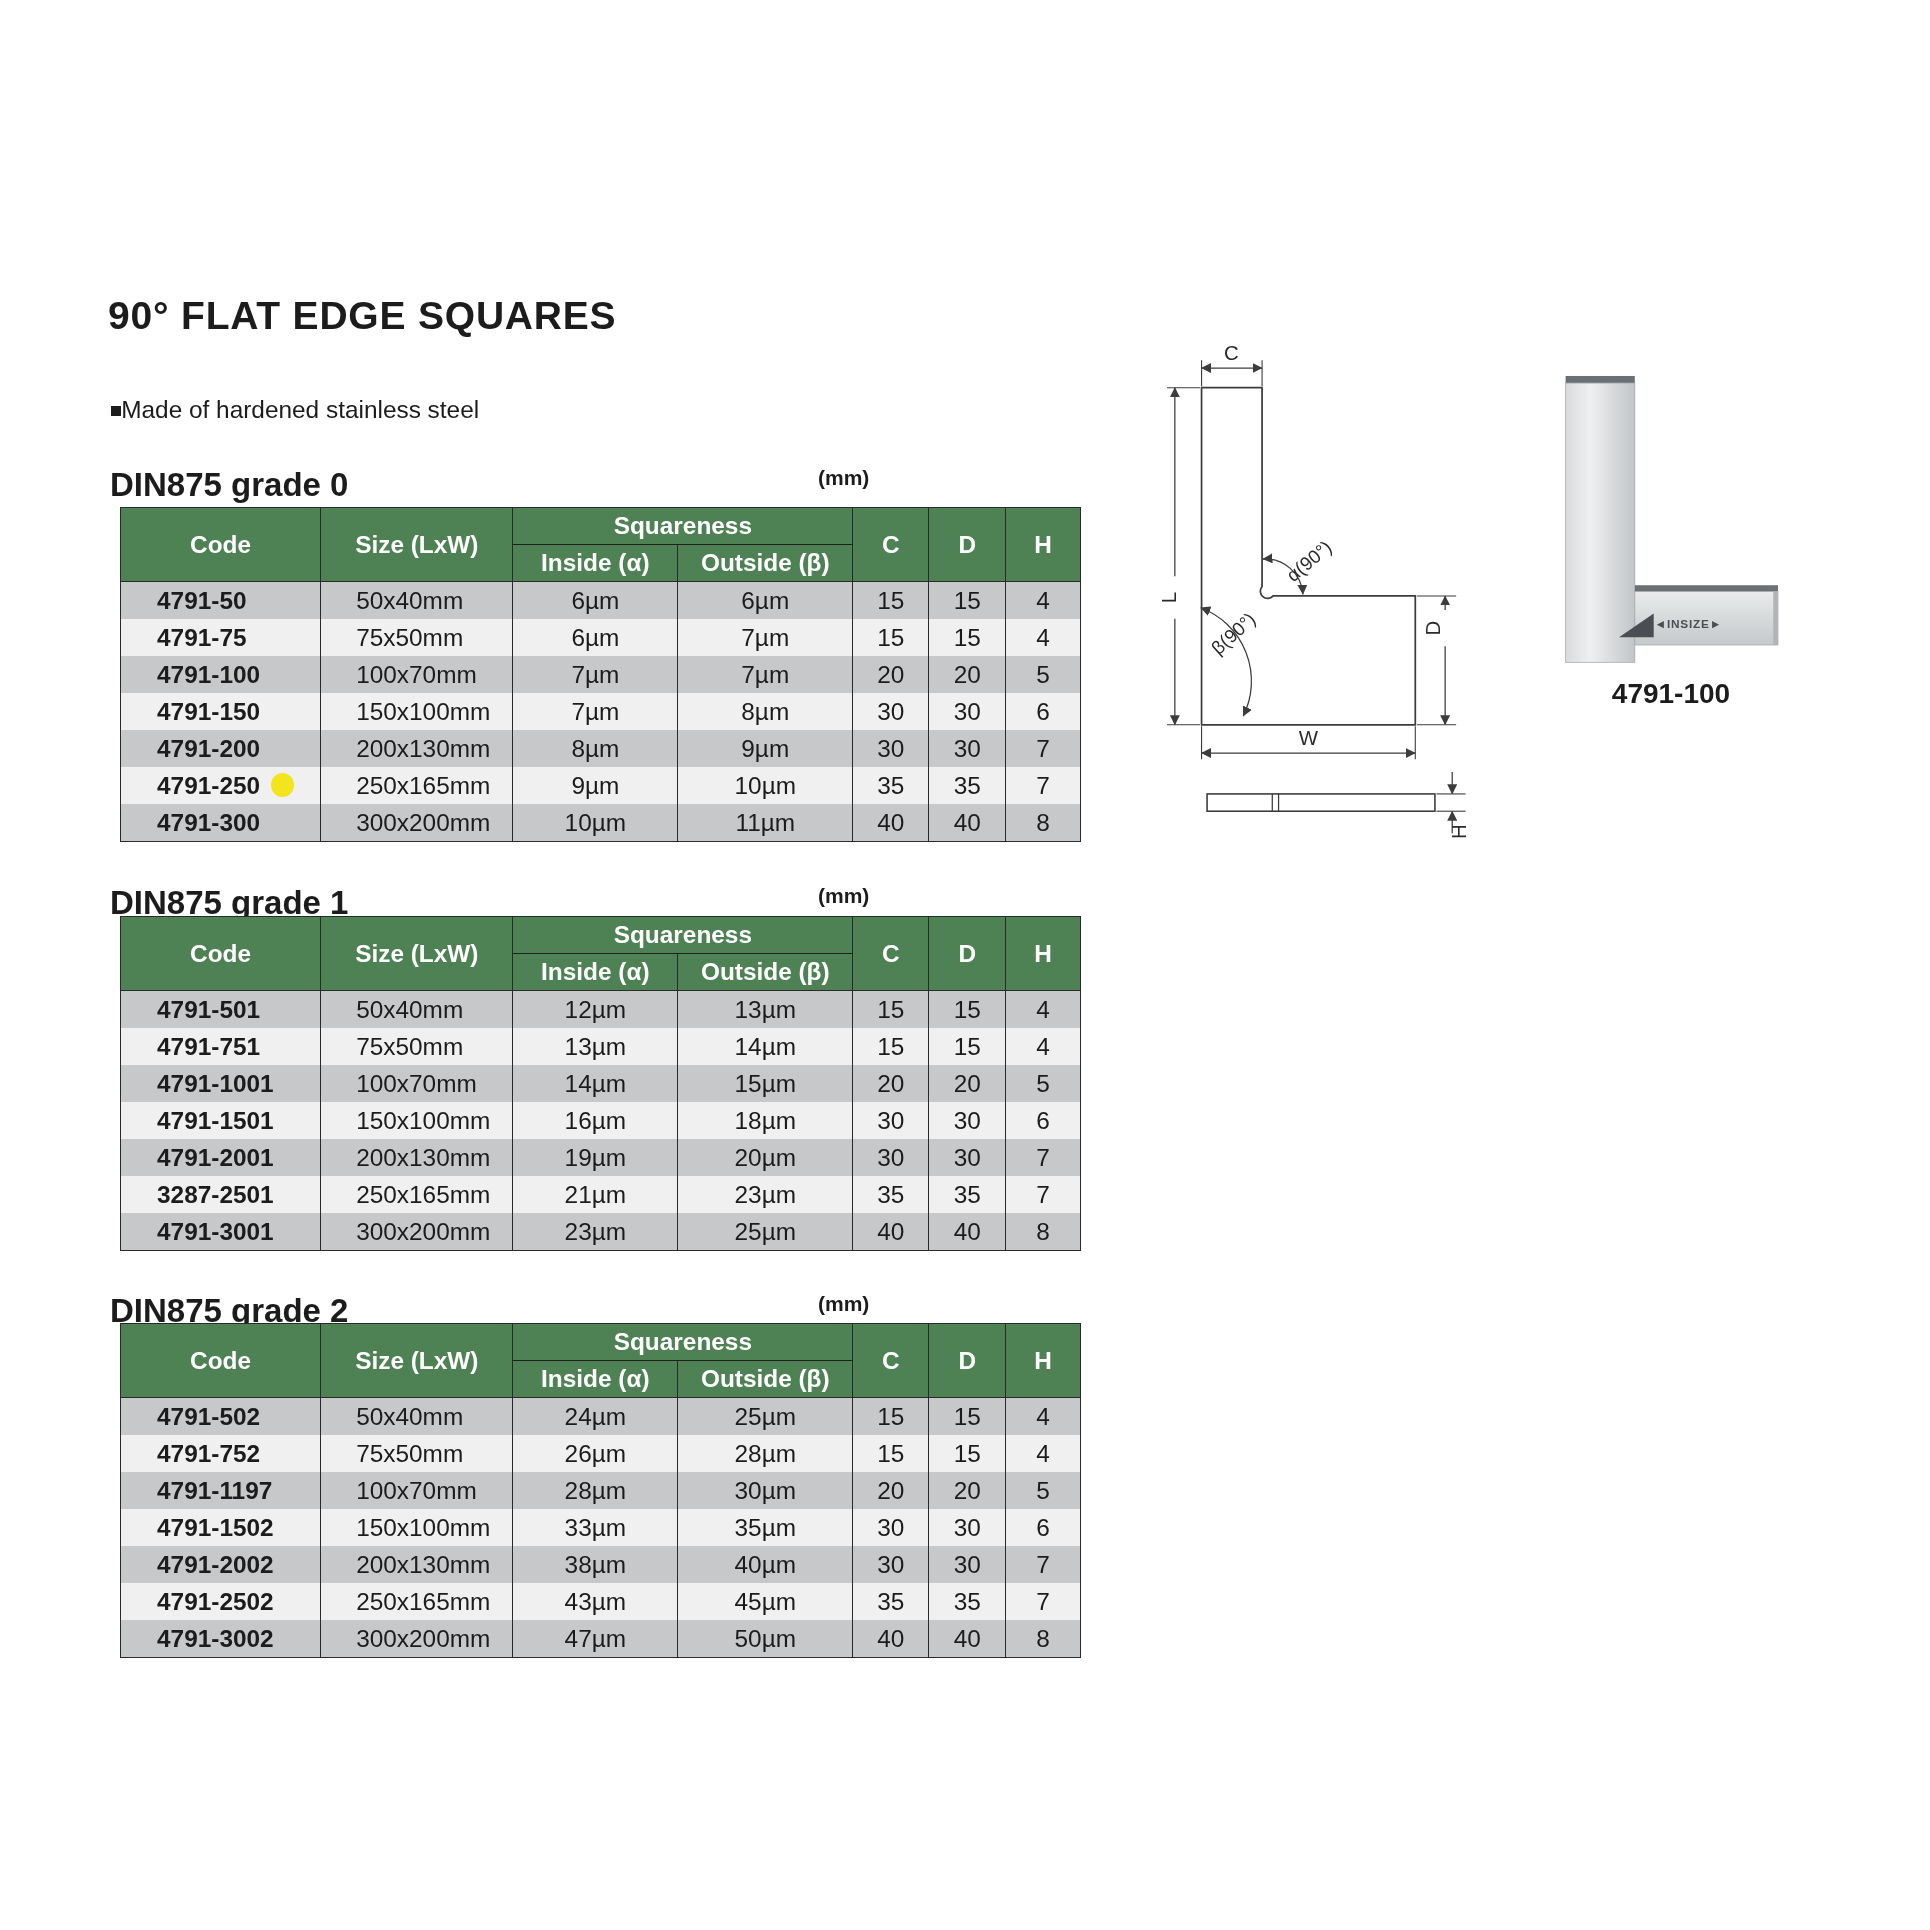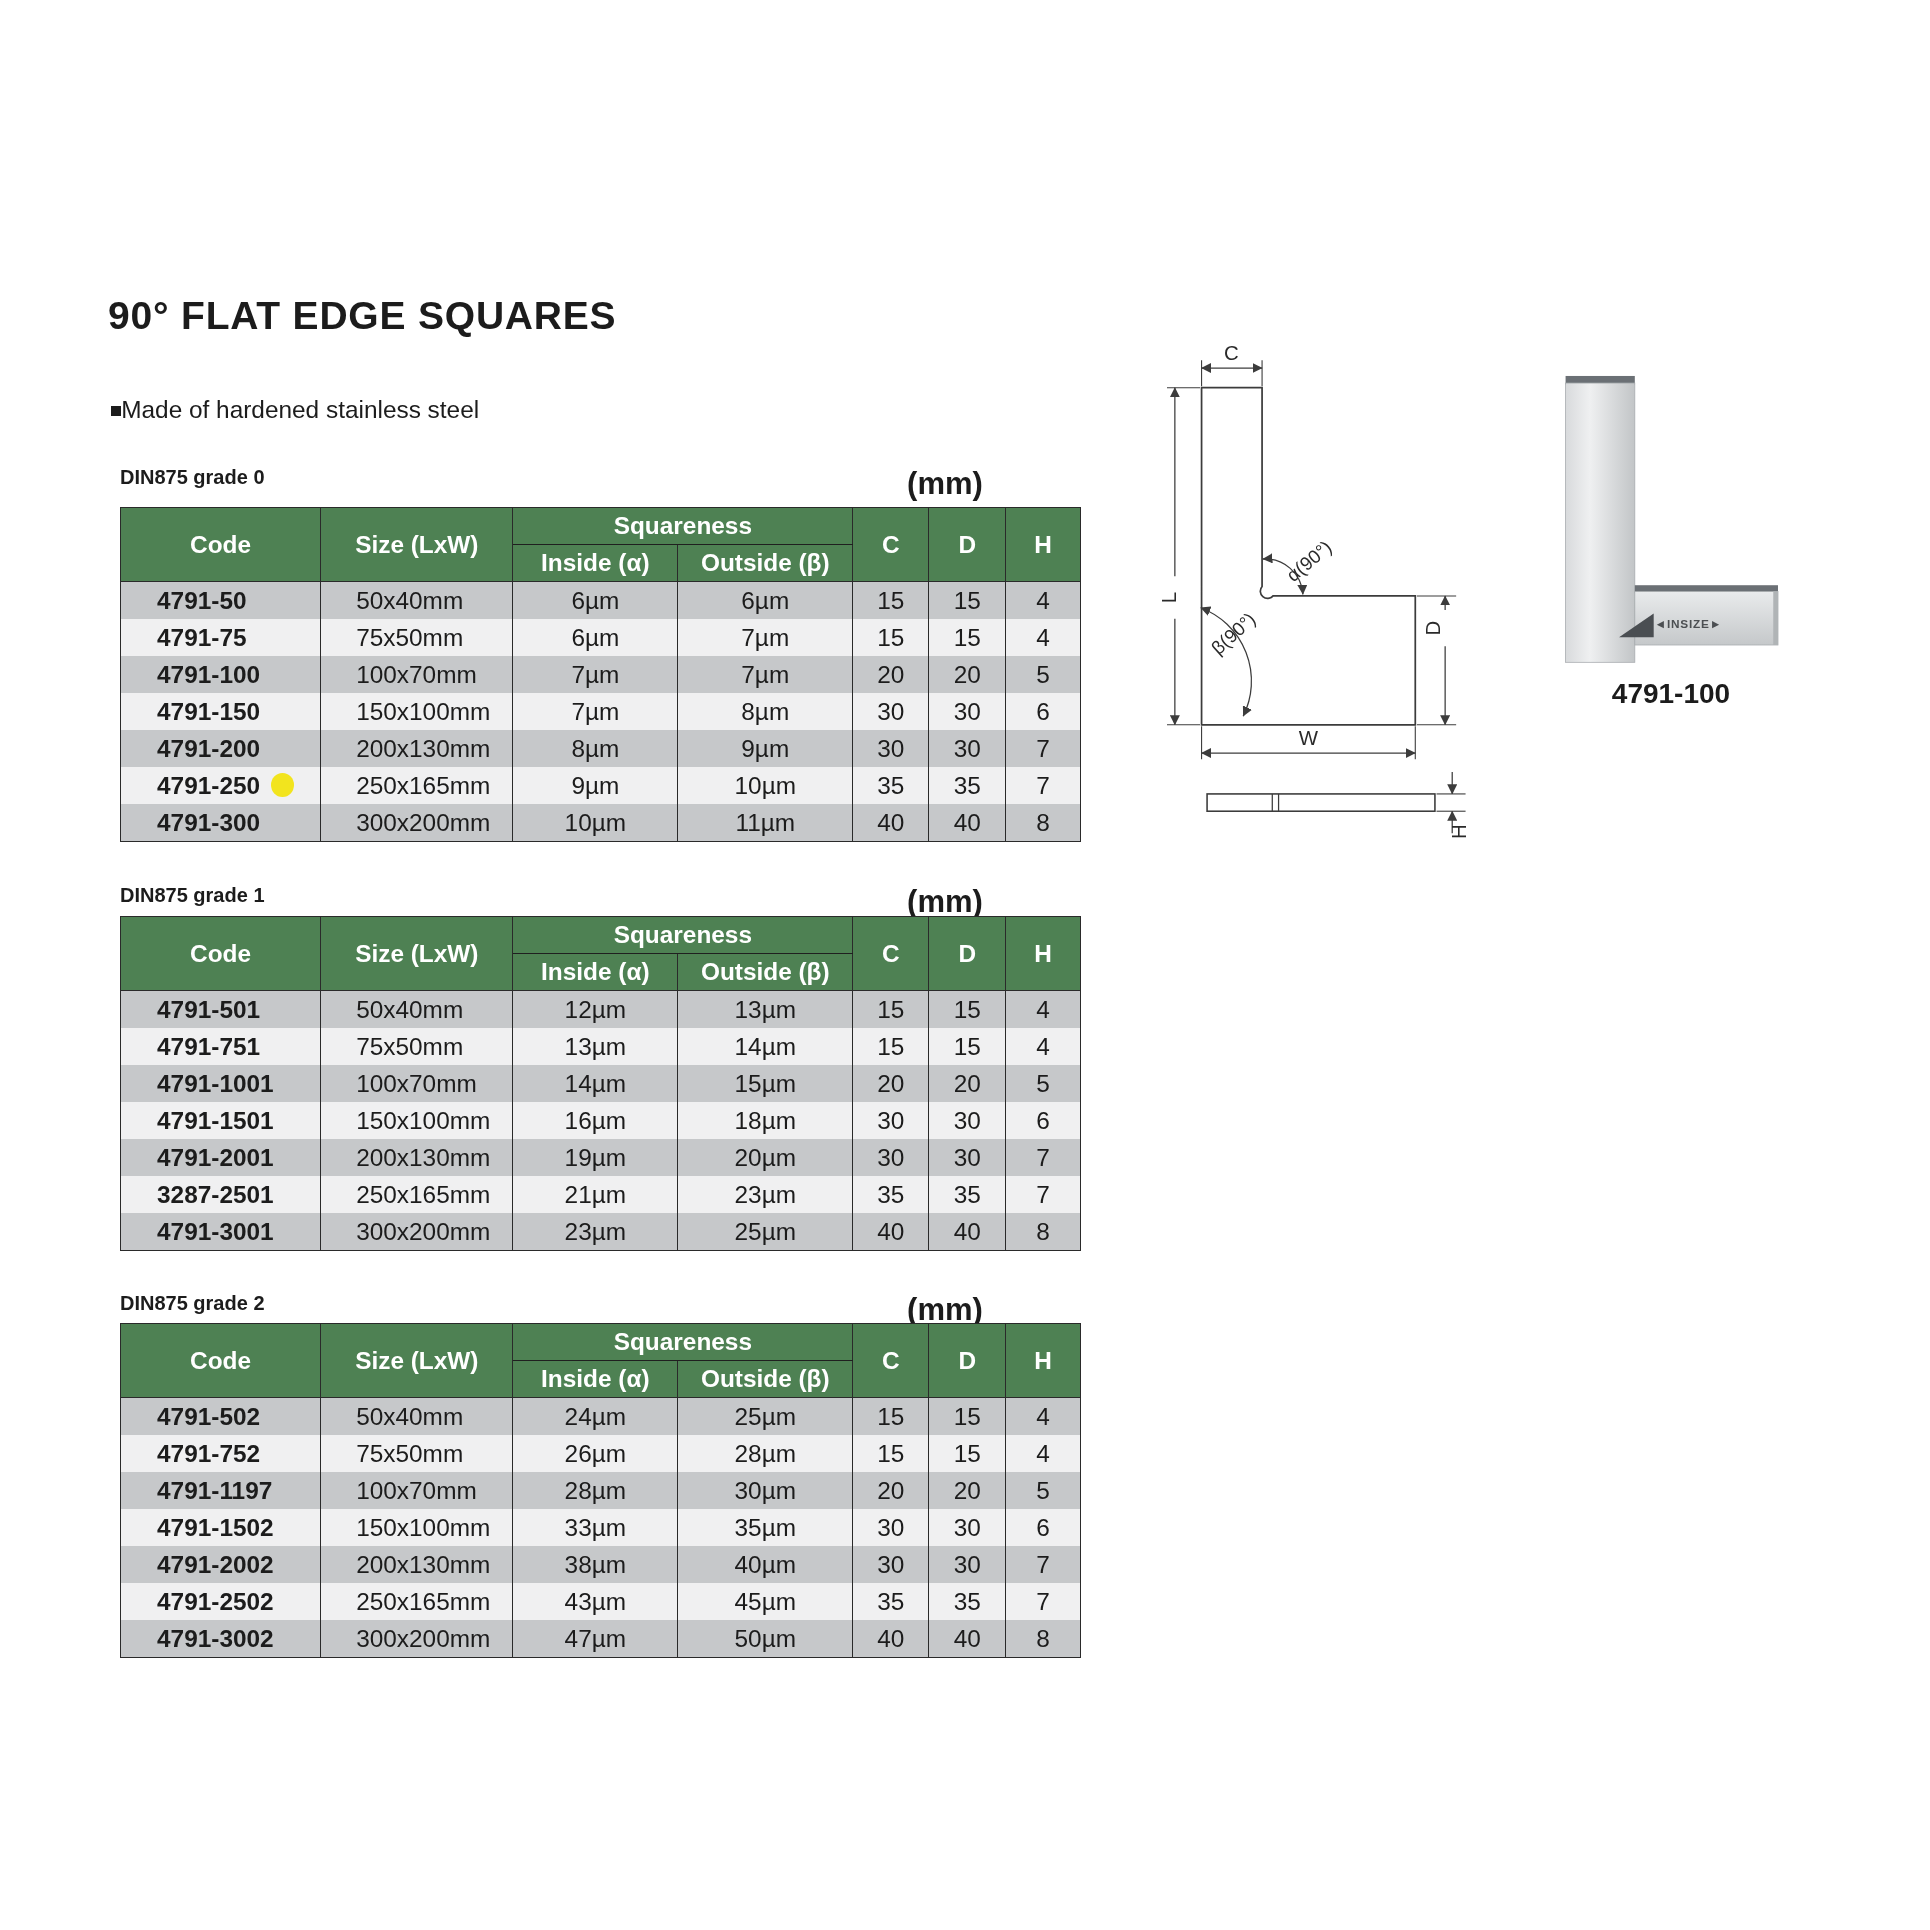--- a/index.html
+++ b/index.html
@@ -2,22 +2,22 @@
 <html style="font-size:12.6px"><head>
 <meta charset="utf-8">
 <style>
   html,body{margin:0;padding:0;background:#ffffff;}
   .page{position:relative;width:1930px;height:1930px;background:#fff;
         font-family:"Liberation Sans",sans-serif;color:#1c1c1c;overflow:hidden;}
   .abs{position:absolute;}
   .title{left:108px;top:268px;font-size:39px;font-weight:bold;letter-spacing:0.8px;white-space:nowrap;}
   .feature{left:111px;top:396px;font-size:24.4px;display:flex;align-items:center;white-space:nowrap;}
   .sqbullet{width:10.2px;height:10.2px;background:#1c1c1c;display:inline-block;flex:none;margin-top:2.4px;}
-  .grade-label{left:110px;font-size:20px;font-weight:bold;white-space:nowrap;margin-left:10px;}
-  .mm{left:818px;width:254px;font-size:31px;font-weight:bold;text-align:center;white-space:nowrap;}
+  .grade-label{left:110px;font-size:33px;font-weight:bold;white-space:nowrap;}
+  .mm{left:818px;width:254px;font-size:21px;font-weight:bold;text-align:left;white-space:nowrap;}
   .tablewrap{left:110px;width:961px;padding-left:10px;}
   table.spec{width:100%;border-collapse:collapse;table-layout:fixed;font-size:24.4px;
              border:1.6px solid #2a2a2a;}
   .spec th{background:var(--green,#4e8153);color:#fff;font-weight:bold;height:36px;
            border:1.6px solid #2a2a2a;text-align:center;padding:0;}
   .spec th.sq{border-bottom:1.6px solid #1f1f1f;}
   .spec td{height:37px;border-left:1.6px solid #2a2a2a;border-right:1.6px solid #2a2a2a;
            border-top:0;border-bottom:0;text-align:center;padding:0;}
   .spec tbody tr:nth-child(odd){background:var(--rowdark,#c6c8ca);}
   .spec tbody tr:nth-child(even){background:var(--rowlight,#f0f0f1);}

